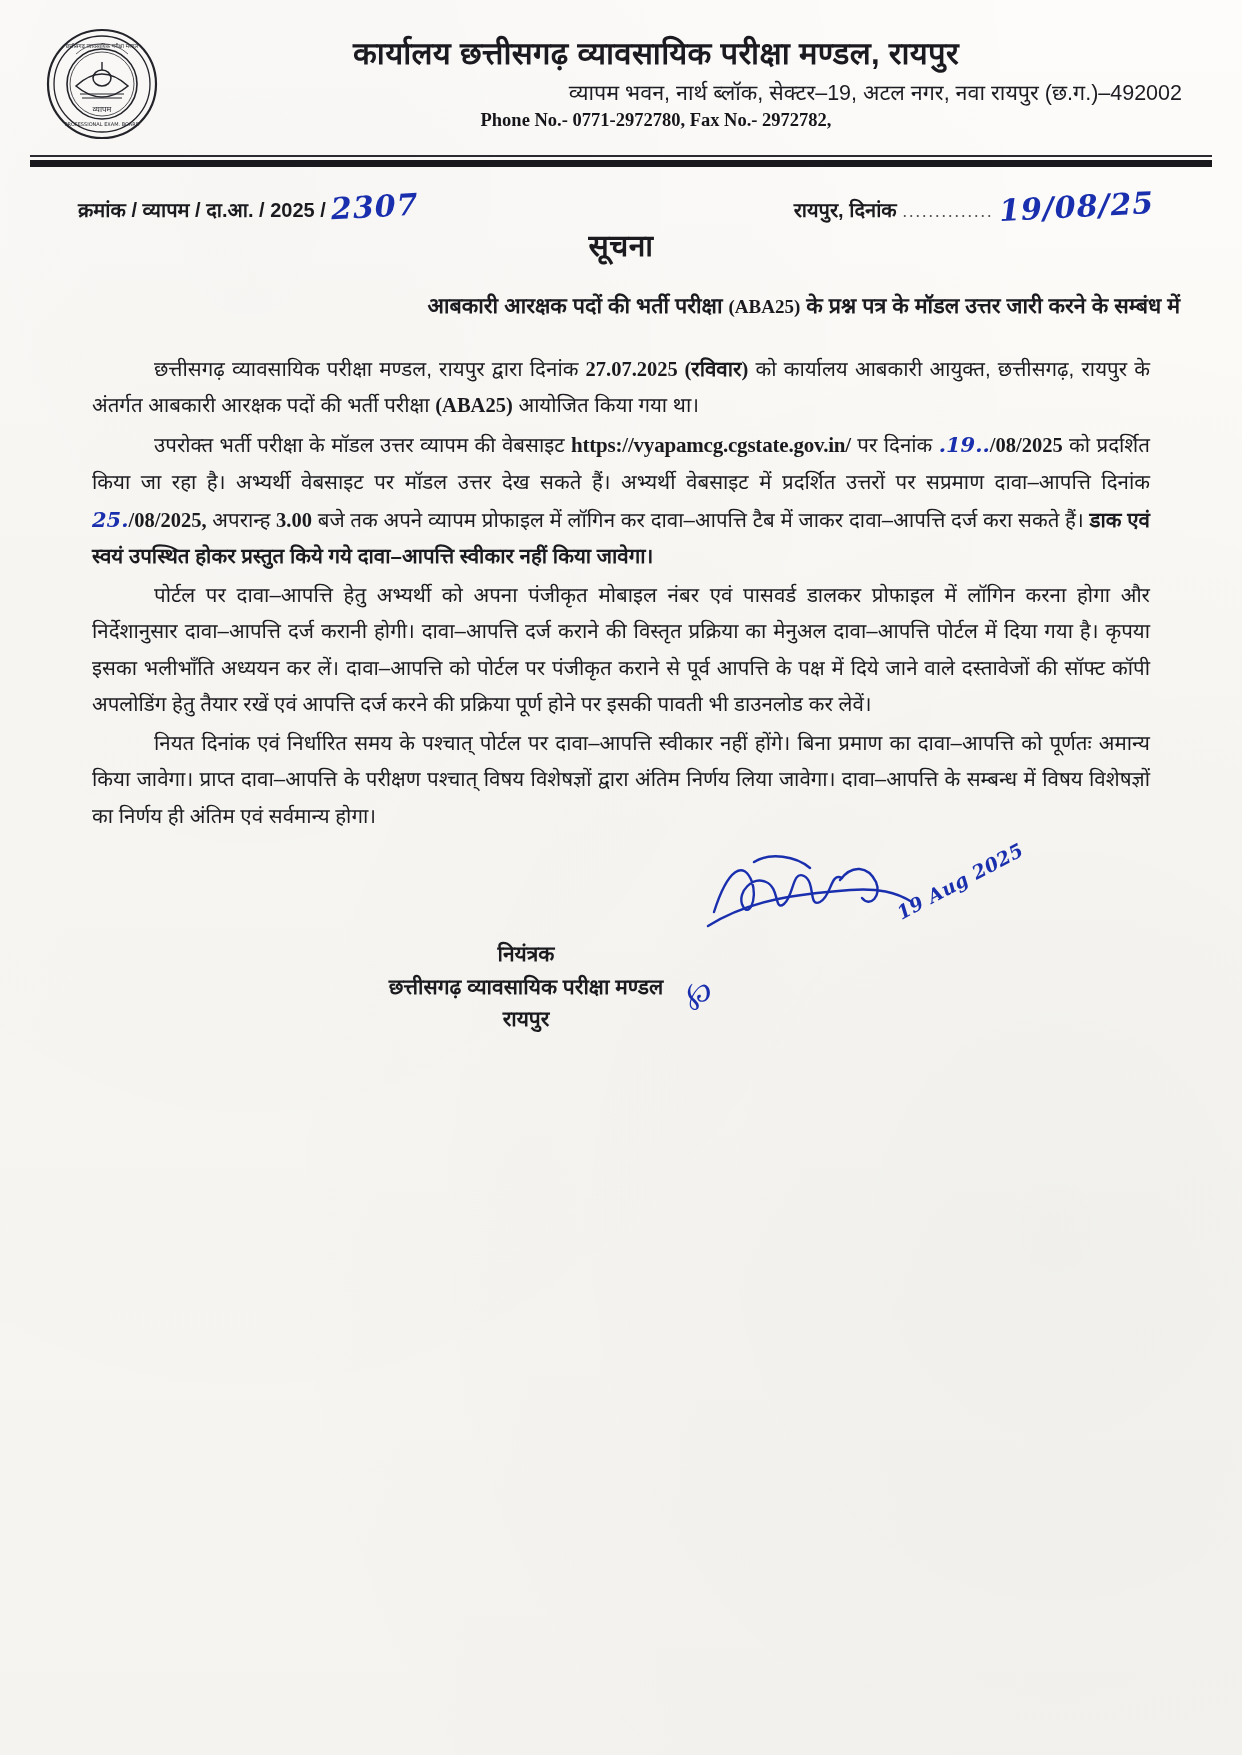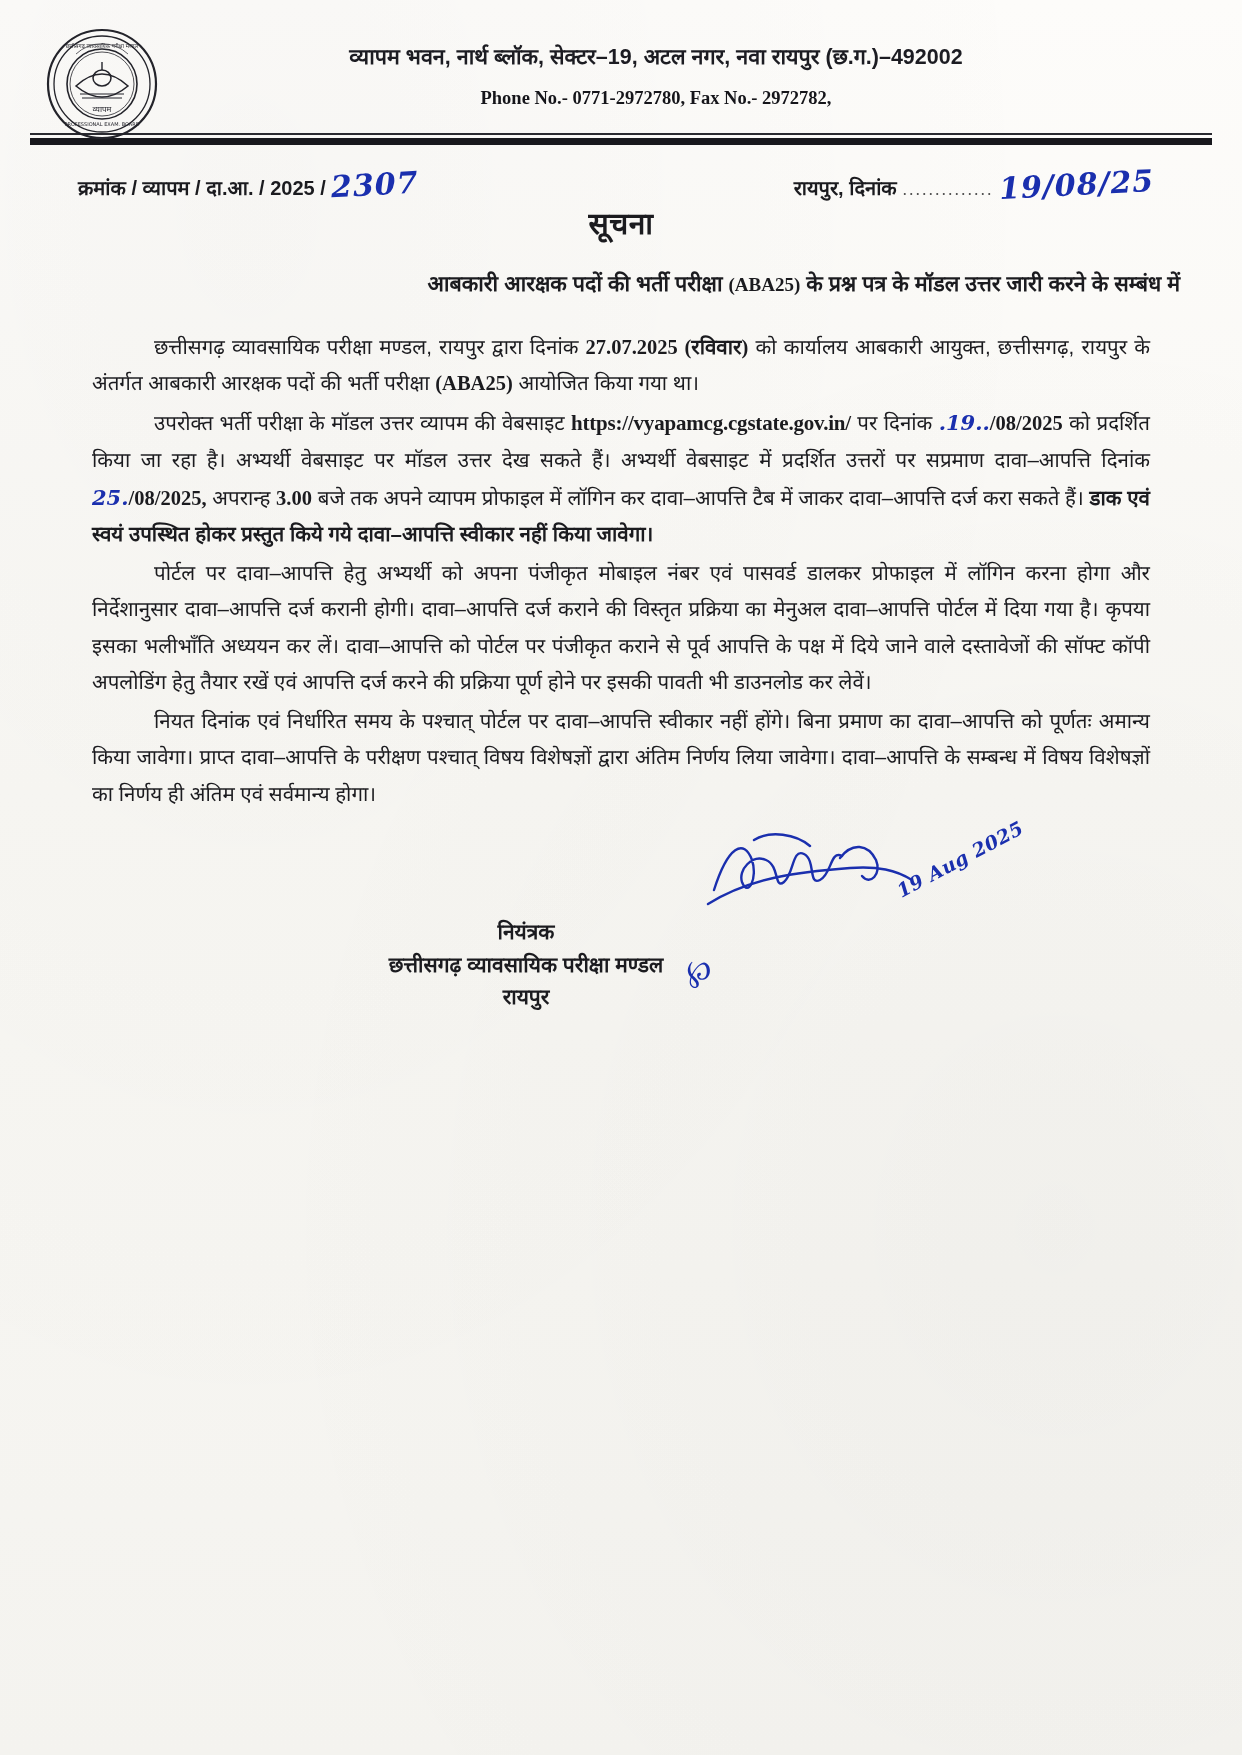--- a/index.html
+++ b/index.html
@@ -41,31 +41,32 @@
   .org-title {
     font-size: 31px;
     font-weight: bold;
     letter-spacing: 0.3px;
     line-height: 1.16;
     padding-left: 70px;
     color: #1a1a20;
   }
   .org-address {
     font-size: 21.5px;
-    font-weight: bold;
+    font-weight: normal;
     margin-top: 9px;
     padding-left: 70px;
     line-height: 1.2;
     color: #1c1c22;
+    text-align: right;
   }
   .org-phone {
     font-family: "Liberation Serif", "DejaVu Serif", serif;
     font-size: 18.5px;
     font-weight: bold;
-    margin-top: 17px;
+    margin-top: 3px;
     padding-left: 70px;
     color: #15151a;
   }
   .org-web {
     font-family: "Liberation Serif", "DejaVu Serif", serif;
     font-size: 17.5px;
     font-weight: bold;
     margin-top: 5px;
     padding-left: 70px;
     color: #15151a;
@@ -224,20 +225,21 @@
         <path d="M56 42 v-8" stroke="#23232a" stroke-width="1.4"></path>
         <path d="M34 66 h44" stroke="#23232a" stroke-width="1.2"></path>
         <path d="M36 70 h40" stroke="#23232a" stroke-width="1"></path>
         <path d="M30 26 a38 38 0 0 1 52 0" fill="none" stroke="#23232a" stroke-width="0.7"></path>
         <text x="56" y="20" font-size="5.5" text-anchor="middle" fill="#23232a" font-family="DejaVu Sans, sans-serif">छत्तीसगढ़ व्यावसायिक परीक्षा मण्डल</text>
         <text x="56" y="84" font-size="8" text-anchor="middle" fill="#23232a" font-family="DejaVu Sans, sans-serif">व्यापम</text>
         <text x="56" y="98" font-size="5" text-anchor="middle" fill="#23232a" font-family="DejaVu Sans, sans-serif">PROFESSIONAL EXAM. BOARD</text>
       </svg>
     </div>
 
+    <div class="org-title">कार्यालय छत्तीसगढ़ व्यावसायिक परीक्षा मण्डल, रायपुर</div>
     <div class="org-address">व्यापम भवन, नार्थ ब्लॉक,  सेक्टर–19, अटल नगर, नवा रायपुर (छ.ग.)–492002</div>
     <div class="org-phone">Phone No.- 0771-2972780,  Fax No.-  2972782,</div>
   </div>
 
   <div class="rule-wrap">
     <div class="rule-thin"></div>
     <div class="rule-thick"></div>
   </div>
 
   <div class="refline">

